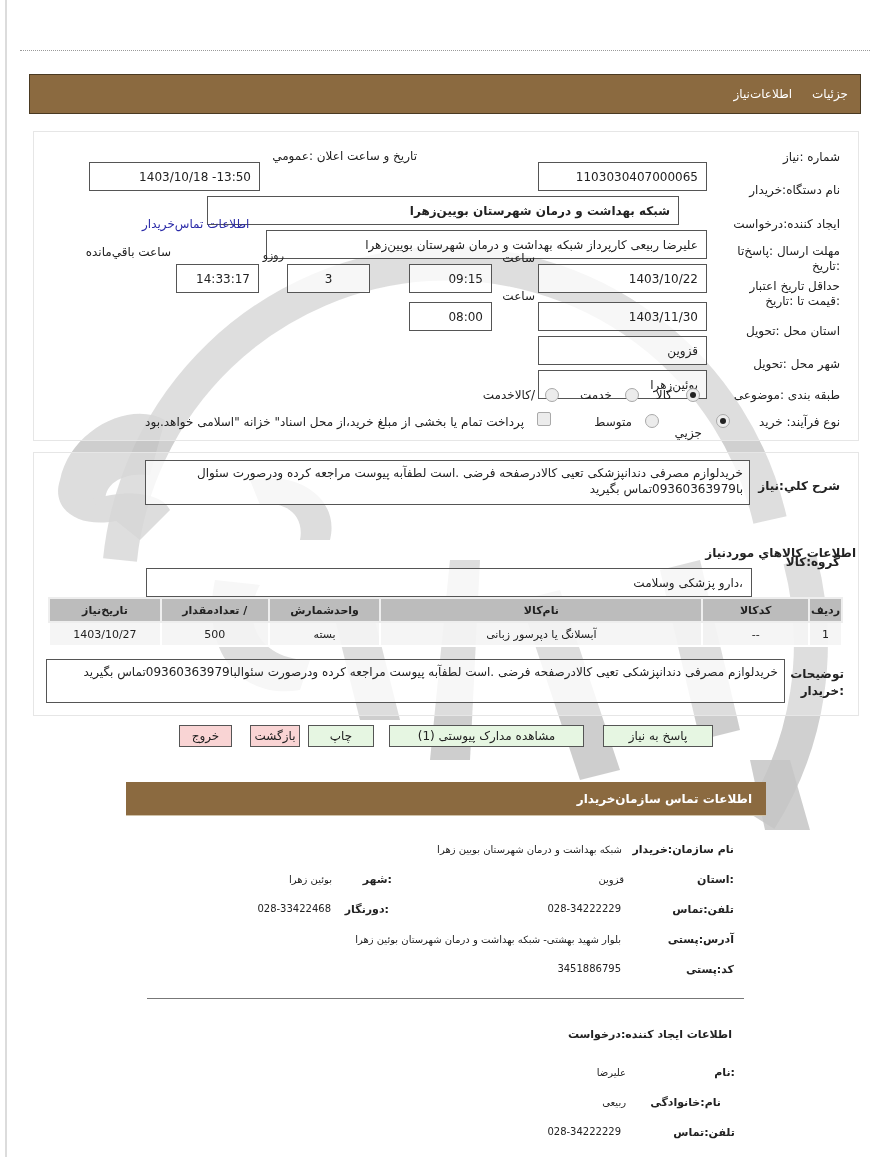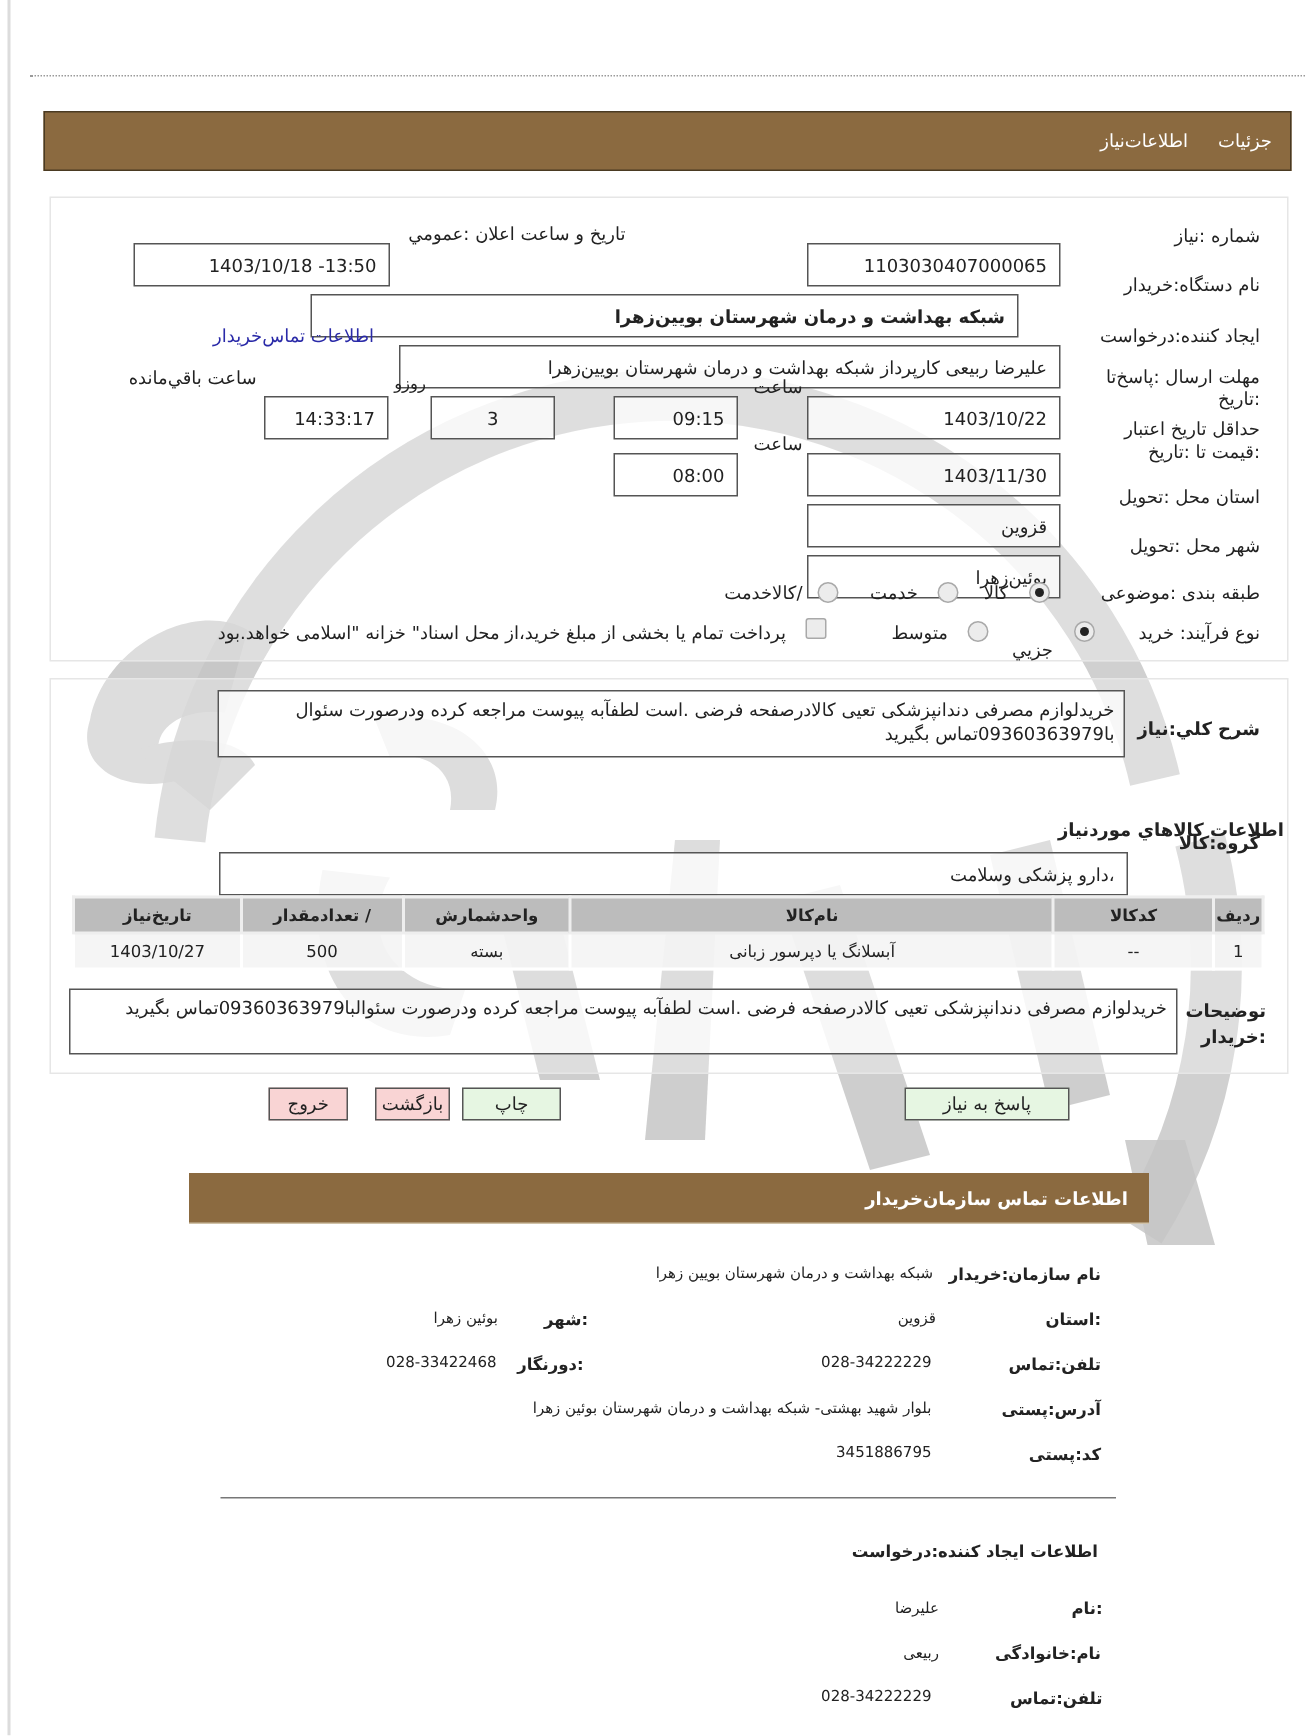--- a/index.html
+++ b/index.html
@@ -158,20 +158,21 @@
         <td>500</td>
         <td>1403/10/27</td>
       </tr>
     </tbody>
   </table>
 
   <div class="lbl bold" style="right:28px;top:666px;width:56px;white-space:normal;line-height:17px;">توضیحات :خریدار</div>
   <div class="multi" style="left:46px;top:659px;width:739px;height:44px;">خریدلوازم مصرفی دندانپزشکی تعیی کالادرصفحه فرضی .است لطفآبه پیوست مراجعه کرده ودرصورت سئوالبا09360363979تماس بگیرید</div>
 
   <div class="btn green" style="left:603px;top:725px;width:110px;">پاسخ به نیاز</div>
+  <div class="btn green" style="left:389px;top:725px;width:195px;">مشاهده مدارک پیوستی (1)</div>
   <div class="btn green" style="left:308px;top:725px;width:66px;">چاپ</div>
   <div class="btn pink" style="left:250px;top:725px;width:50px;">بازگشت</div>
   <div class="btn pink" style="left:179px;top:725px;width:53px;">خروج</div>
 
   <div class="section-bar">اطلاعات  تماس سازمان‌خریدار</div>
 
   <div class="c-lbl" style="right:138px;top:843px;">نام  سازمان:خریدار</div>
   <div class="c-val" style="right:250px;top:844px;">شبکه بهداشت و درمان شهرستان بویین زهرا</div>
 
   <div class="c-lbl" style="right:138px;top:873px;">:استان</div>
@@ -190,19 +191,19 @@
   <div class="c-lbl" style="right:138px;top:963px;">کد:پستی</div>
   <div class="c-val" style="right:251px;top:963px;direction:ltr;">3451886795</div>
 
   <div class="hr"></div>
 
   <div class="c-lbl" style="right:140px;top:1028px;">اطلاعات  ایجاد کننده:درخواست</div>
 
   <div class="c-lbl" style="right:137px;top:1066px;">:نام</div>
   <div class="c-val" style="right:246px;top:1067px;">علیرضا</div>
 
-  <div class="c-lbl" style="right:138px;top:1096px;margin-left:20px;">نام:خانوادگی</div>
+  <div class="c-lbl" style="right:151px;top:1096px;margin-left:20px;">نام:خانوادگی</div>
   <div class="c-val" style="right:246px;top:1097px;">ربیعی</div>
 
   <div class="c-lbl" style="right:137px;top:1126px;">تلفن:تماس</div>
   <div class="c-val" style="right:251px;top:1126px;direction:ltr;">028-34222229</div>
 
 </div>
 
 </body></html>

